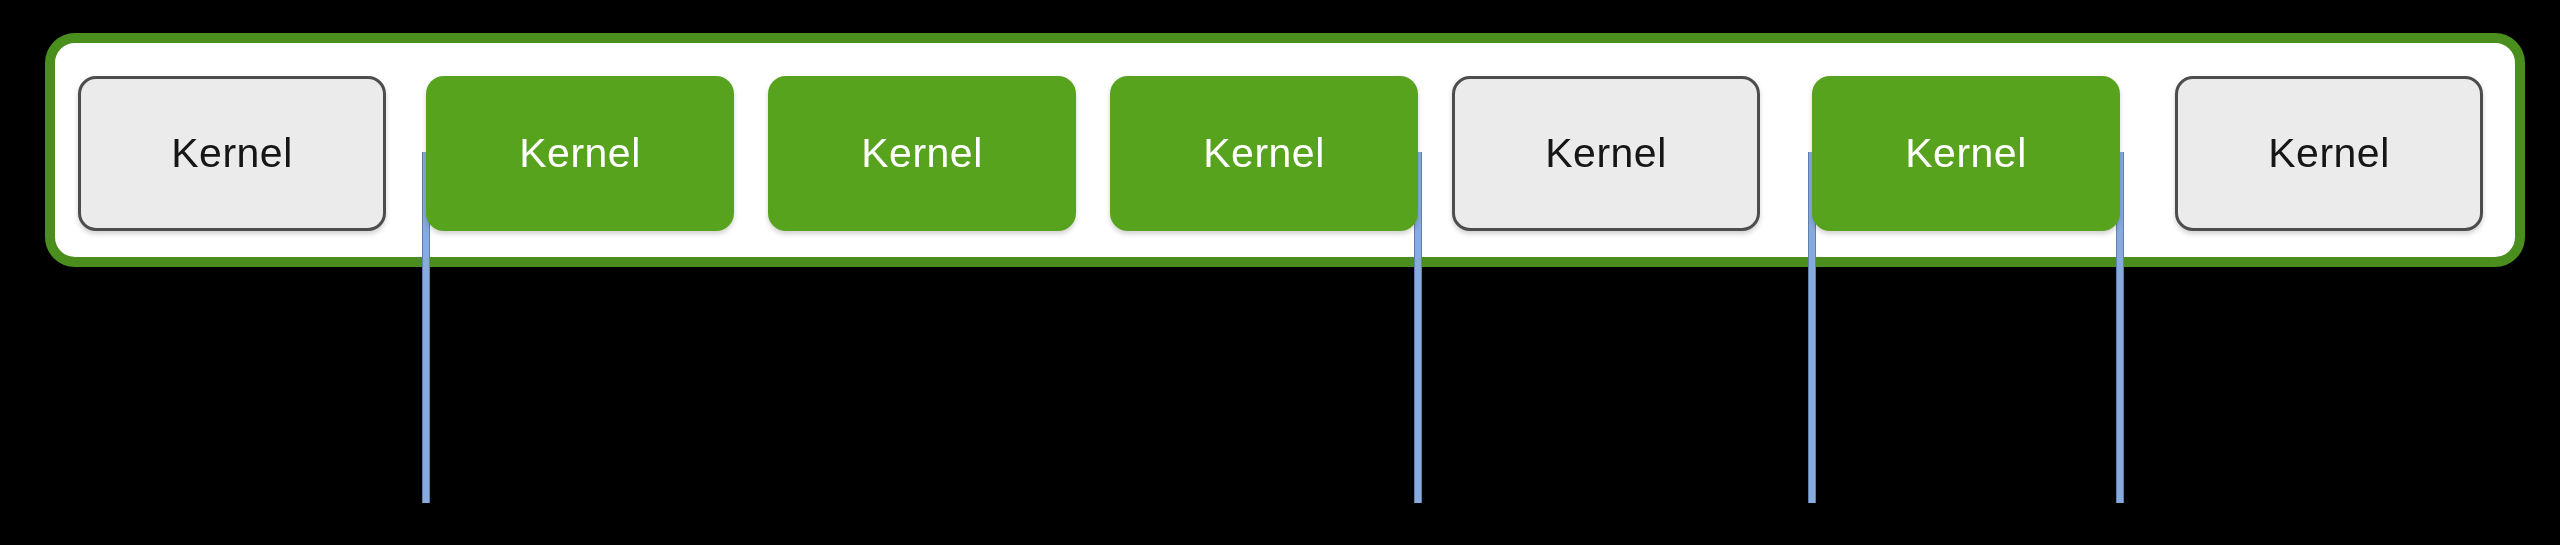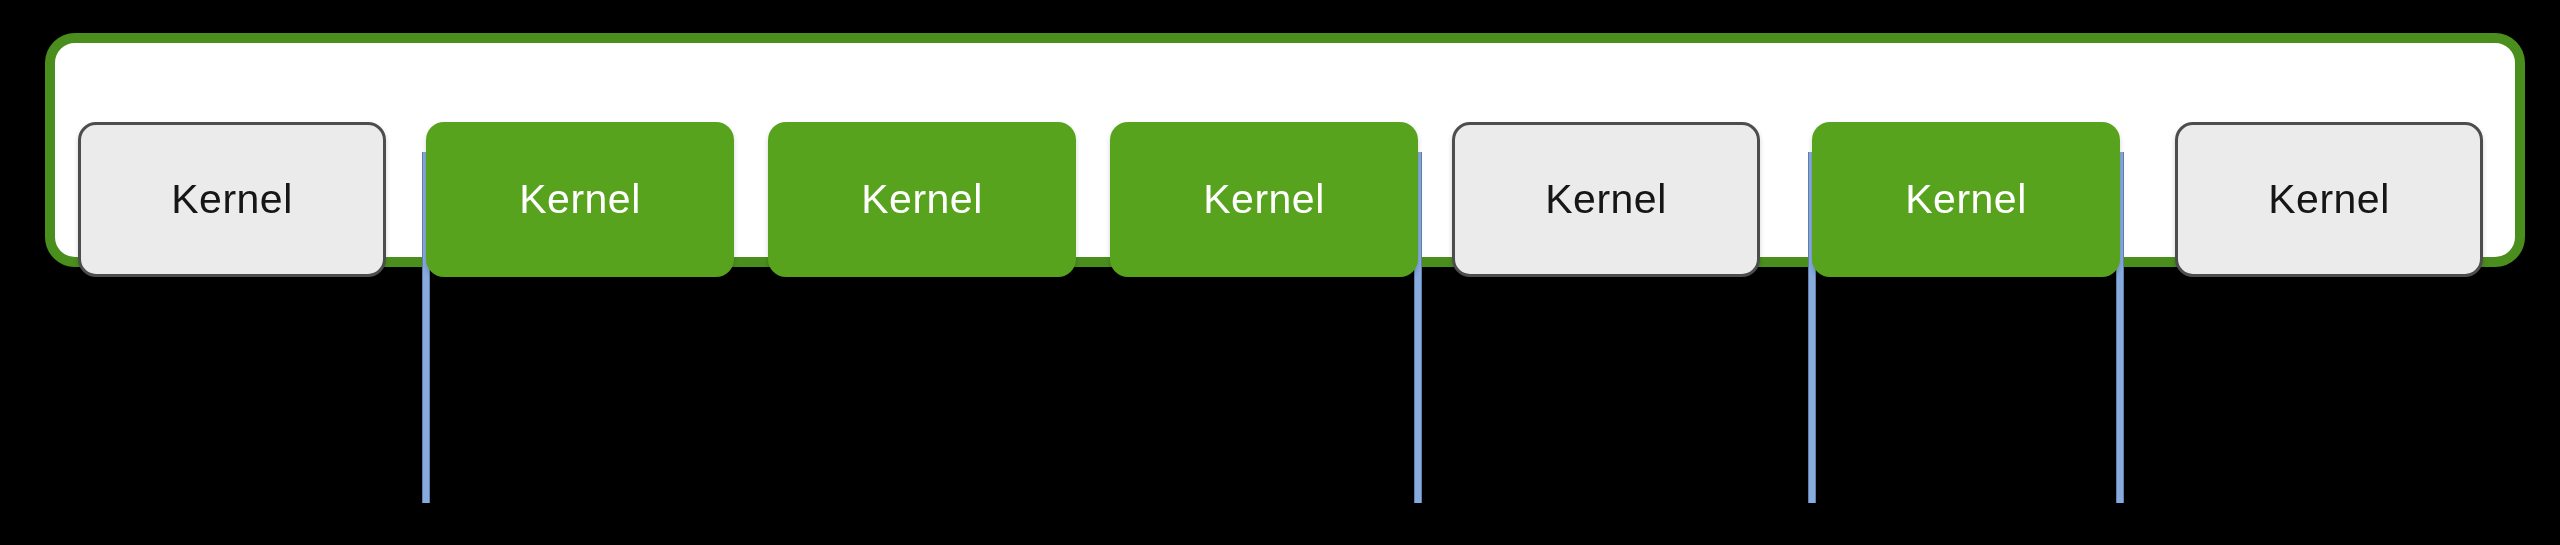--- a/index.html
+++ b/index.html
@@ -34,21 +34,20 @@
     height: 155px;
     box-sizing: border-box;
     border-radius: 18px;
     display: flex;
     align-items: center;
     justify-content: center;
     font-size: 41px;
     letter-spacing: 0.5px;
     z-index: 3;
     box-shadow: 0 3px 5px rgba(0,0,0,0.18);
-    margin-top: 46px;
   }
   .kernel.active {
     background: var(--active-fill, #57a31e);
     color: var(--active-text, #ffffff);
     border: none;
   }
   .kernel.inactive {
     background: var(--inactive-fill, #ebebeb);
     color: var(--inactive-text, #161616);
     border: 3px solid var(--inactive-border, #4d4d4d);

